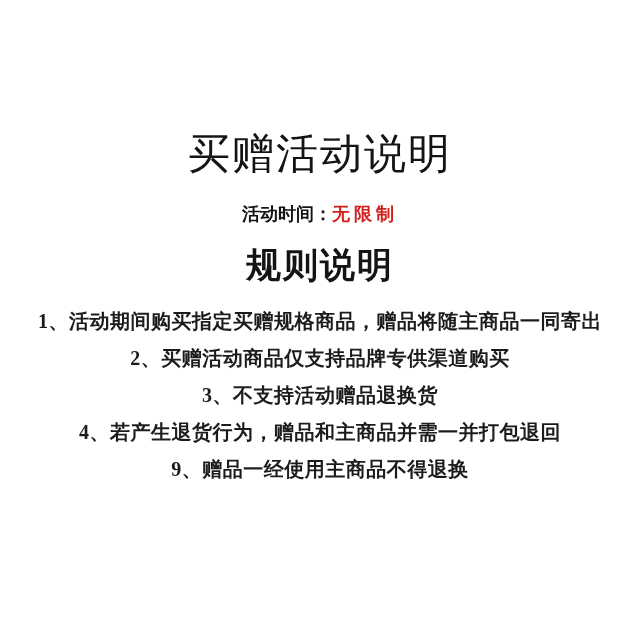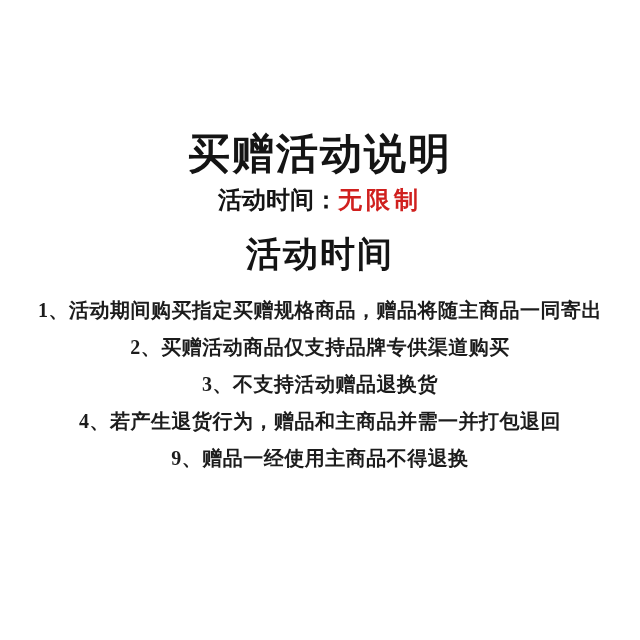--- a/index.html
+++ b/index.html
@@ -17,30 +17,30 @@
     height: 640px;
     background: #ffffff;
     display: flex;
     flex-direction: column;
     align-items: center;
     padding-top: 131px;
   }
 
   .promo-title {
     font-size: 42px;
-    font-weight: 700;
+    font-weight: 400;
     color: #141414;
     letter-spacing: 2px;
     line-height: 1.1;
     text-align: left;
   }
 
   .activity-time-line {
-    margin-top: 10px;
-    font-size: 24px;
+    margin-top: 28px;
+    font-size: 18px;
     font-weight: 700;
     color: #141414;
     line-height: 1.1;
     text-align: center;
     white-space: nowrap;
   }
 
   .activity-time-value {
     color: #d0201e;
     letter-spacing: 4px;
@@ -81,21 +81,21 @@
 <body>
 
 <div class="promo-page">
 
   <h1 class="promo-title">买赠活动说明</h1>
 
   <div class="activity-time-line">
     <span class="activity-time-label">活动时间：</span><span class="activity-time-value">无限制</span>
   </div>
 
-  <h2 class="rules-heading">活动时间</h2>
+  <h2 class="rules-heading">规则说明</h2>
 
   <ul class="rules-list">
     <li class="rule-item">1、活动期间购买指定买赠规格商品，赠品将随主商品一同寄出</li>
     <li class="rule-item">2、买赠活动商品仅支持品牌专供渠道购买</li>
     <li class="rule-item">3、不支持活动赠品退换货</li>
     <li class="rule-item">4、若产生退货行为，赠品和主商品并需一并打包退回</li>
     <li class="rule-item">9、赠品一经使用主商品不得退换</li>
   </ul>
 
 </div>

